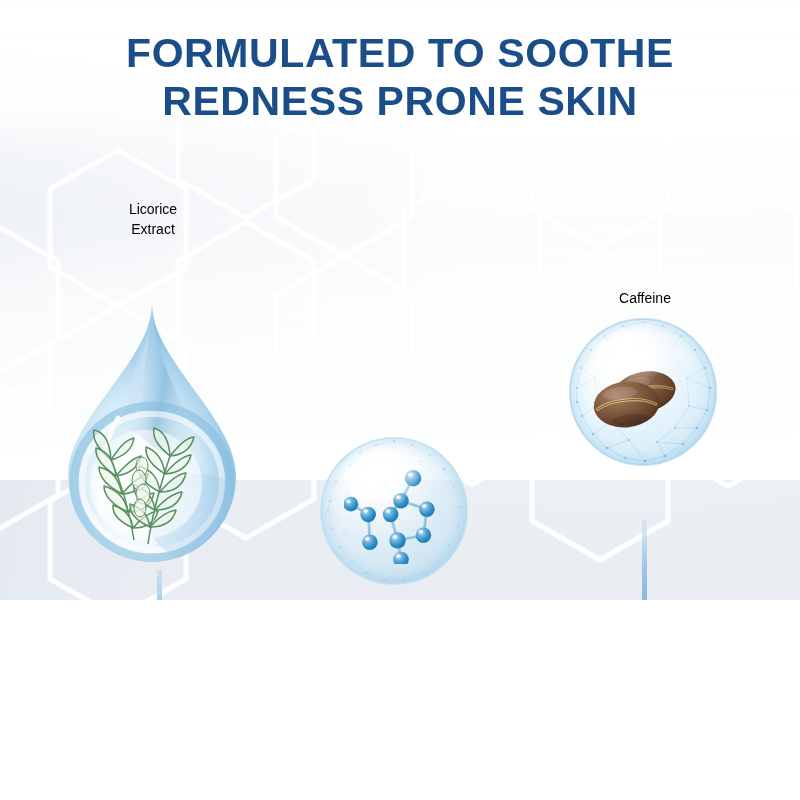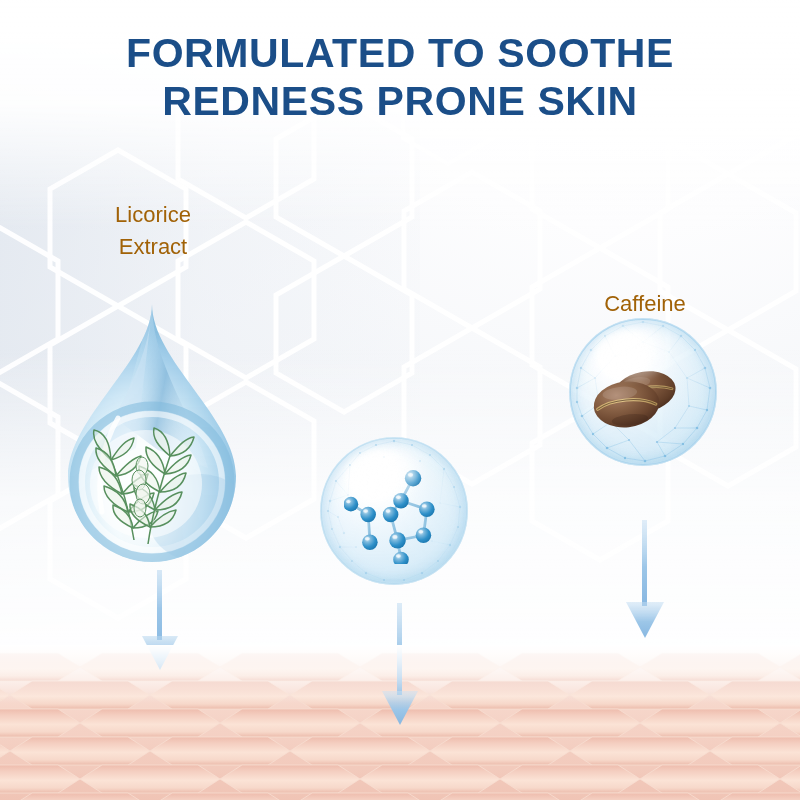--- a/index.html
+++ b/index.html
@@ -1,21 +1,21 @@
 <!DOCTYPE html>
 <html><head>
 <meta charset="utf-8">
 <style>
   html,body{margin:0;padding:0;}
   body{
     width:800px;height:800px;overflow:hidden;
     font-family:"Liberation Sans", sans-serif;
     background:#ffffff;
   }
-  #stage{position:relative;width:800px;height:800px;overflow:hidden;background:#fff;}
+  #stage{position:relative;width:800px;height:600px;overflow:hidden;background:#fff;}
 
   
   .bg-base{
     position:absolute;inset:0;
     background:
       radial-gradient(120% 95% at 78% 4%, #ffffff 0%, #fdfdfe 26%, #f4f6f9 58%, #eceff4 80%, #e9edf2 100%);
   }
   .bg-tint-left{
     position:absolute;left:0;top:0;width:420px;height:800px;
     background:linear-gradient(100deg, rgba(225,231,239,.85) 0%, rgba(234,238,244,.45) 45%, rgba(255,255,255,0) 100%);
@@ -37,21 +37,21 @@
     color:#1b4e88;
     font-size:41px;
     font-weight:bold;
     letter-spacing:.6px;
     line-height:1.17;
     white-space:pre-line;
   }
 
   
   .lbl{
-    position:absolute;color:#a16207;font-size:22px;line-height:1.45;
+    position:absolute;color:#000000;font-size:14px;line-height:1.45;
     white-space:pre-line;text-align:center;
   }
   .lbl-licorice{left:58px;top:199px;width:190px;}
   .lbl-allantoin{left:318px;top:385px;width:170px;}
   .lbl-caffeine{left:560px;top:260px;width:170px;margin-top:28px;}
 
   
   .droplet-wrap{position:absolute;left:62px;top:300px;width:180px;height:268px;}
 
   

